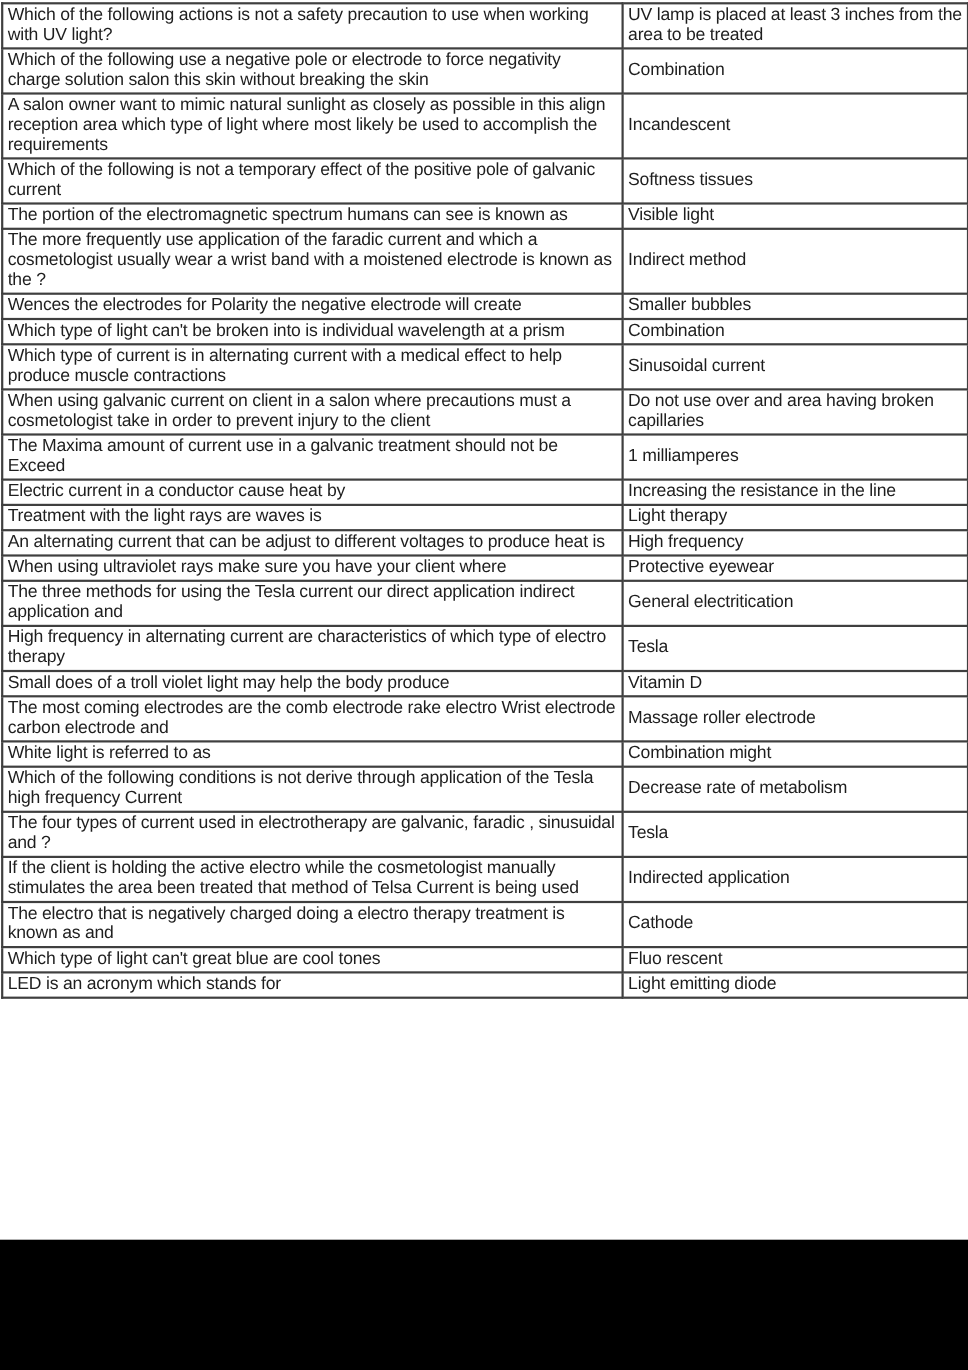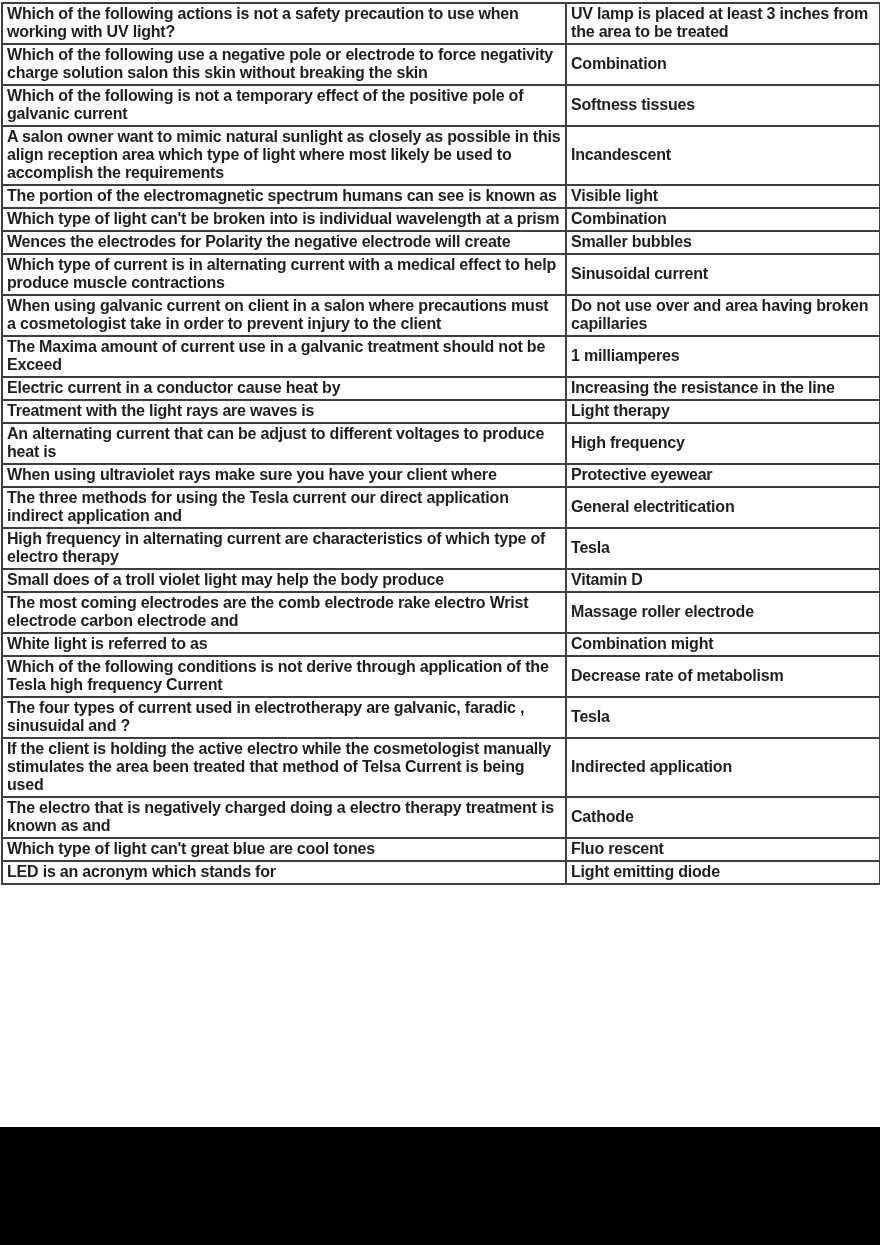--- a/index.html
+++ b/index.html
@@ -22,21 +22,20 @@
   .qa-table td {
     border: 2px solid #3f3f3f;
     font-size: 16px;
     line-height: 18px;
     letter-spacing: -0.2px;
     color: #1e1e1e;
     padding: 1px 4px 2px 4px;
     vertical-align: middle;
     overflow: hidden;
     word-wrap: break-word;
-    font-weight: bold;
   }
   .col-q { width: 564px; }
   .col-a { width: 314px; }
   .footer-bar {
     position: absolute;
     left: 0;
     top: 1127px;
     width: 880px;
     height: 118px;
     background: #000000;
@@ -53,38 +52,42 @@
   <tbody id="qa-body">
       <tr>
         <td>Which of the following actions is not a safety precaution to use when working with UV light?</td>
         <td>UV lamp is placed at least 3 inches from the area to be treated</td>
       </tr>
       <tr>
         <td>Which of the following use a negative pole or electrode to force negativity charge solution salon this skin without breaking the skin</td>
         <td>Combination</td>
       </tr>
       <tr>
+        <td>A salon owner want to mimic natural sunlight as closely as possible in this align reception area which type of light where most likely be used to accomplish the requirements</td>
+        <td>Incandescent</td>
+      </tr>
+      <tr>
         <td>Which of the following is not a temporary effect of the positive pole of galvanic current</td>
         <td>Softness tissues</td>
-      </tr>
-      <tr>
-        <td>A salon owner want to mimic natural sunlight as closely as possible in this align reception area which type of light where most likely be used to accomplish the requirements</td>
-        <td>Incandescent</td>
       </tr>
       <tr>
         <td>The portion of the electromagnetic spectrum humans can see is known as</td>
         <td>Visible light</td>
       </tr>
       <tr>
-        <td>Which type of light can't be broken into is individual wavelength at a prism</td>
-        <td>Combination</td>
+        <td>The more frequently use application of the faradic current and which a cosmetologist usually wear a wrist band with a moistened electrode is known as the ?</td>
+        <td>Indirect method</td>
       </tr>
       <tr>
         <td>Wences the electrodes for Polarity the negative electrode will create</td>
         <td>Smaller bubbles</td>
+      </tr>
+      <tr>
+        <td>Which type of light can't be broken into is individual wavelength at a prism</td>
+        <td>Combination</td>
       </tr>
       <tr>
         <td>Which type of current is in alternating current with a medical effect to help produce muscle contractions</td>
         <td>Sinusoidal current</td>
       </tr>
       <tr>
         <td>When using galvanic current on client in a salon where precautions must a cosmetologist take in order to prevent injury to the client</td>
         <td>Do not use over and area having broken capillaries</td>
       </tr>
       <tr>

